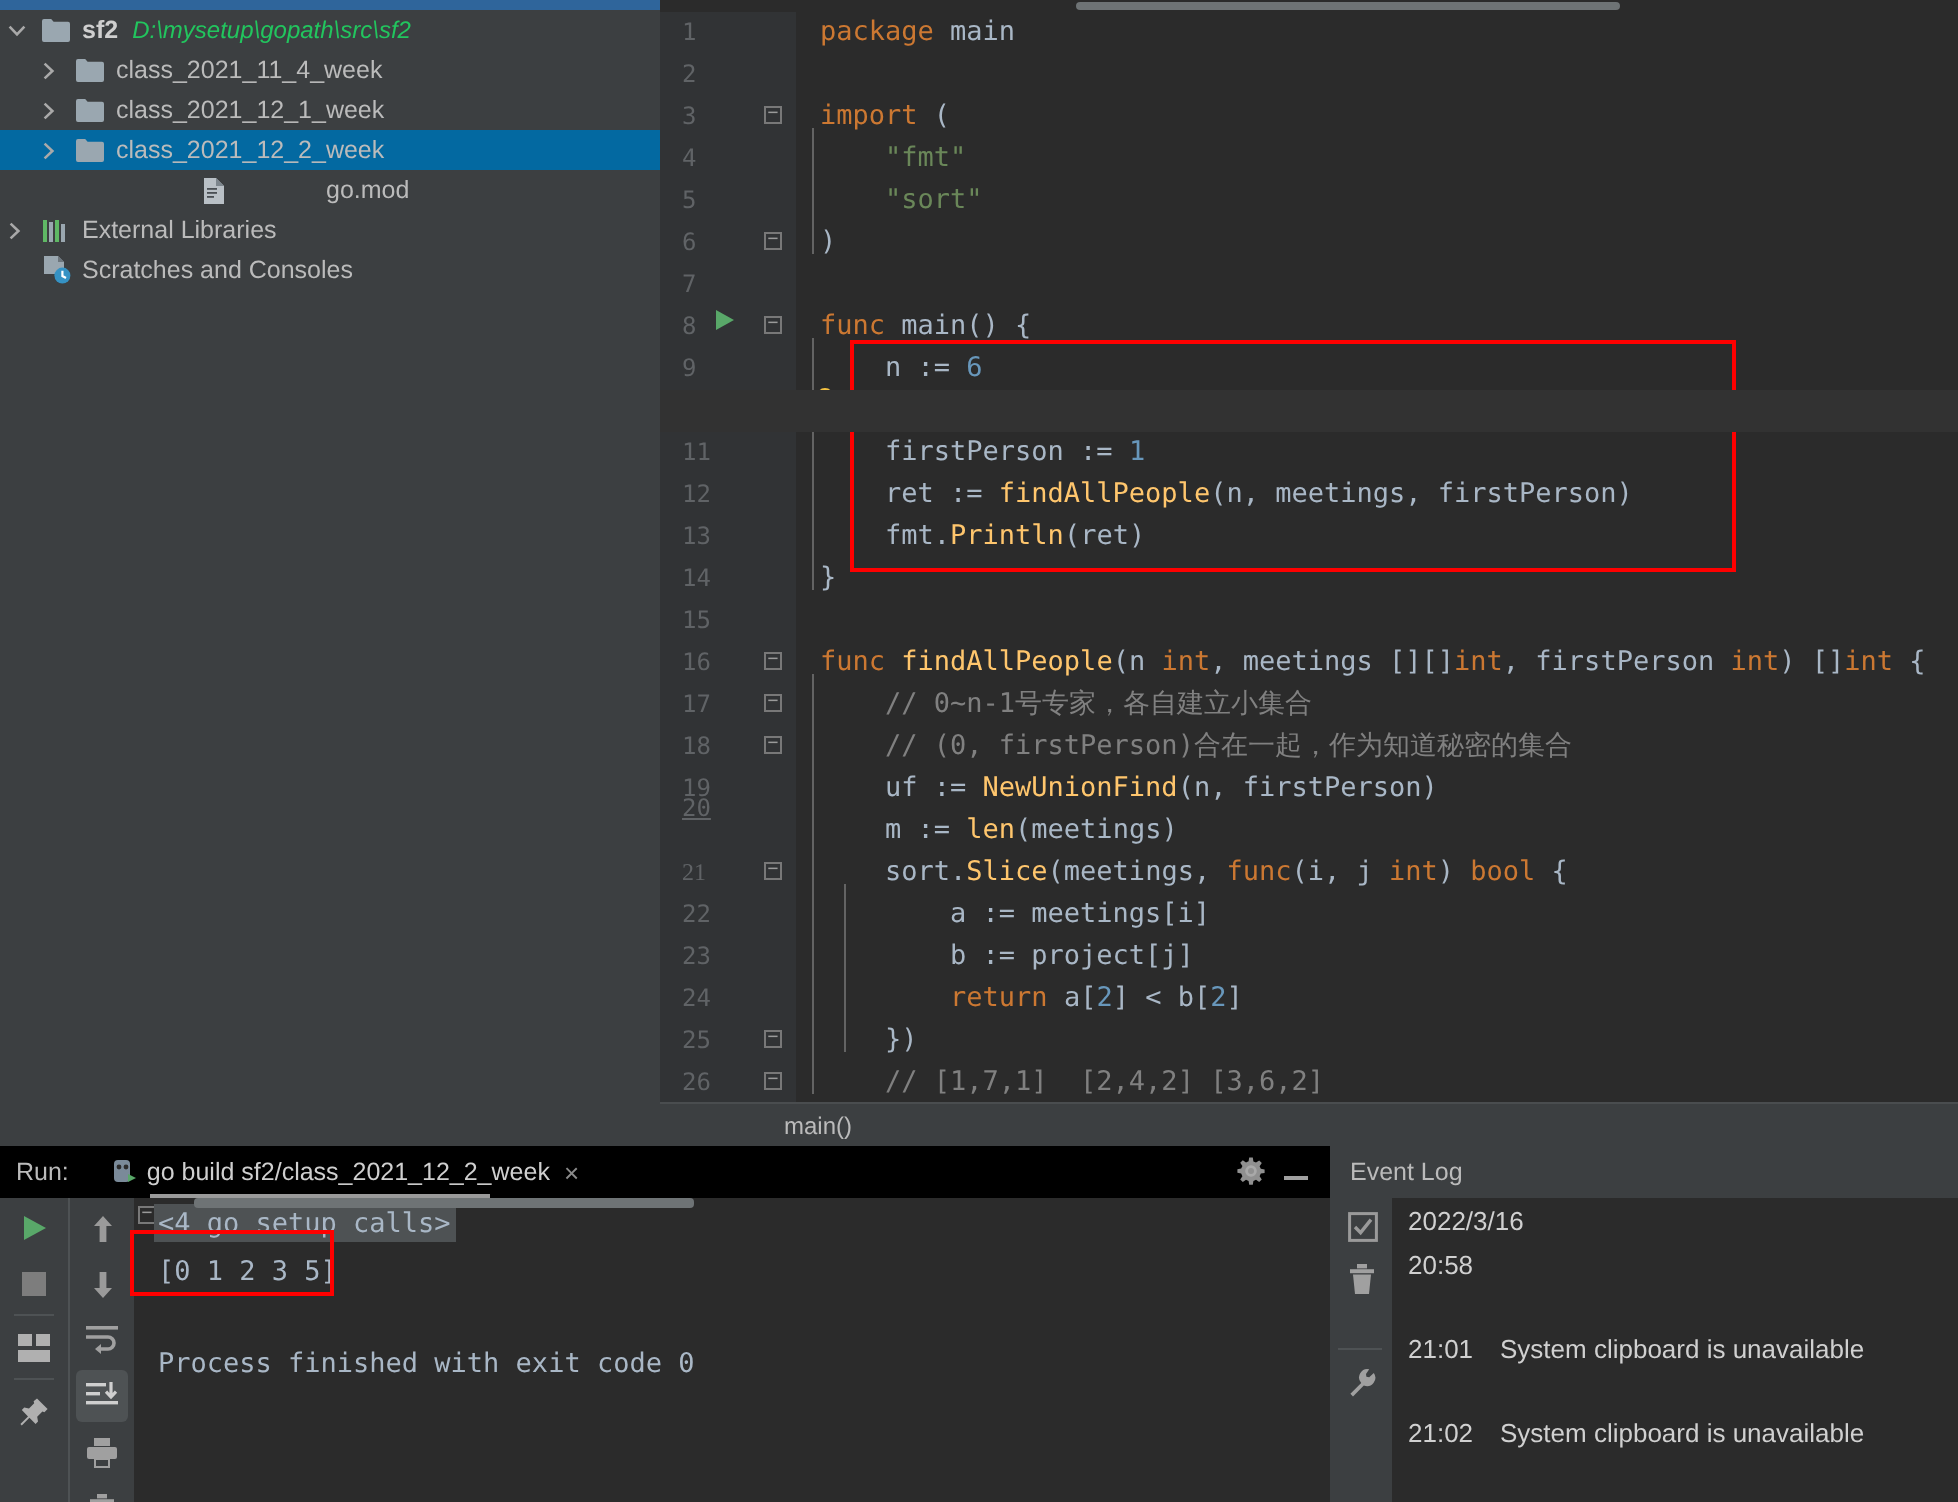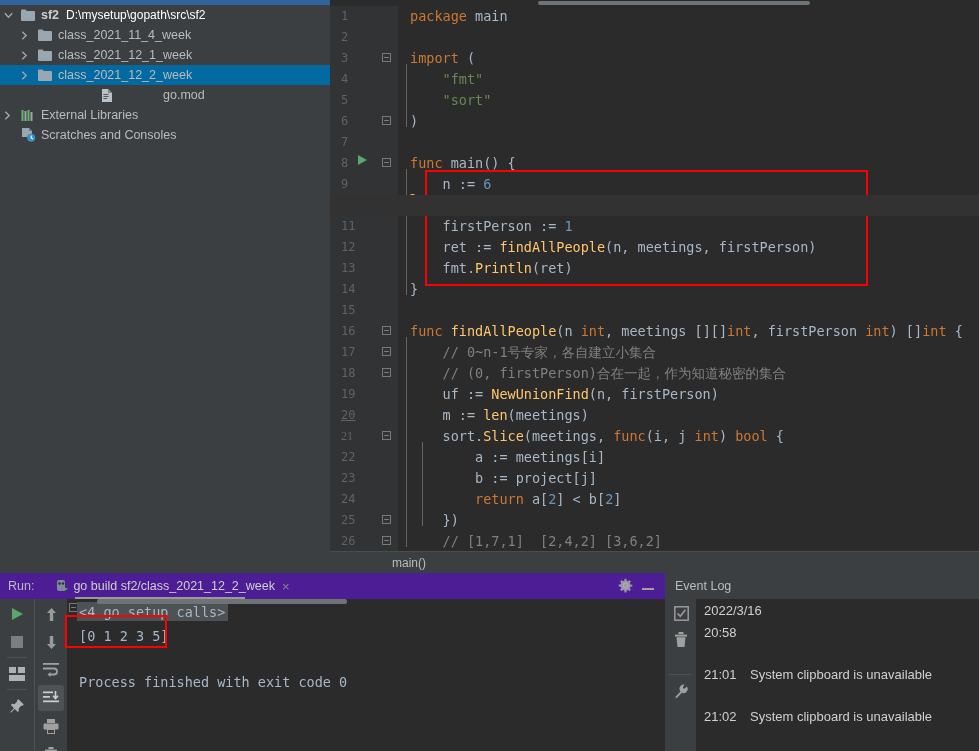--- a/index.html
+++ b/index.html
@@ -25,21 +25,21 @@
     padding-left: 4px;
   }
   .tree-row.selected { background: #0369a1; }
   .arrow {
     width: 15px; min-width: 15px; text-align: center;
     color: #a9a9a9; font-size: 9px; line-height: 20px;
   }
   .ico { width: 18px; min-width: 18px; display: flex; align-items: center; justify-content: center; }
   .lbl { padding-left: 4px; }
   .lbl.bold { font-weight: bold; color: #cfcfcf; }
-  .path-sub { color: #ffffff; padding-left: 7px; font-size: 12px; }
+  .path-sub { color: #22c55e; padding-left: 7px; font-size: 12px; font-style: italic; }
 
   
   #editor {
     position: absolute; left: 330px; top: 0; width: 649px; height: 551px;
     background: #2b2b2b;
   }
   #editor-hscroll-track {
     position: absolute; left: 0; top: 0; width: 649px; height: 6px;
     background: #2b2b2b;
   }
@@ -108,21 +108,21 @@
     font-size: 12px; color: #bbbbbb; padding-left: 62px;
   }
   #sidebar-bottom-fill {
     position: absolute; left: 0; top: 551px; width: 330px; height: 22px;
     background: #3c3f41;
   }
 
   
   #run-panel {
     position: absolute; left: 0; top: 573px; width: 665px; height: 178px;
-    background: #4c1d95;
+    background: #000000;
   }
   #run-header {
     position: absolute; left: 0; top: 0; width: 665px; height: 26px;
     display: flex; align-items: center;
   }
   #run-label { font-size: 12.5px; color: #bbbbbb; padding-left: 8px; }
   #run-tab {
     display: flex; align-items: center; margin-left: 17px; height: 26px;
     position: relative; padding: 0 4px;
   }
@@ -330,21 +330,21 @@
         <div class="ln" style="top: 195px;">10</div>
         <div class="ln" style="top: 216px;">11</div>
         <div class="ln" style="top: 237px;">12</div>
         <div class="ln" style="top: 258px;">13</div>
         <div class="ln" style="top: 279px;">14</div>
         <div class="ln" style="top: 300px;">15</div>
         <div class="ln" style="top: 321px;">16</div>
         <div class="ln" style="top: 342px;">17</div>
         <div class="ln" style="top: 363px;">18</div>
         <div class="ln" style="top: 384px;">19</div>
-        <div class="ln" style="top: 405px; text-decoration: underline;">20</div>
+        <div class="ln" style="top: 394px; text-decoration: underline;">20</div>
         <div class="ln" style="top: 426px; font-family: Liberation Serif, serif;">21</div>
         <div class="ln" style="top: 447px;">22</div>
         <div class="ln" style="top: 468px;">23</div>
         <div class="ln" style="top: 489px;">24</div>
         <div class="ln" style="top: 510px;">25</div>
         <div class="ln" style="top: 531px;">26</div>
         <div class="fold" style="left: 52px; top: 53px;">−</div>
         <div class="fold" style="left: 52px; top: 116px;">−</div>
         <div class="fold" style="left: 52px; top: 158px;">−</div>
         <div class="fold" style="left: 52px; top: 326px;">−</div>

